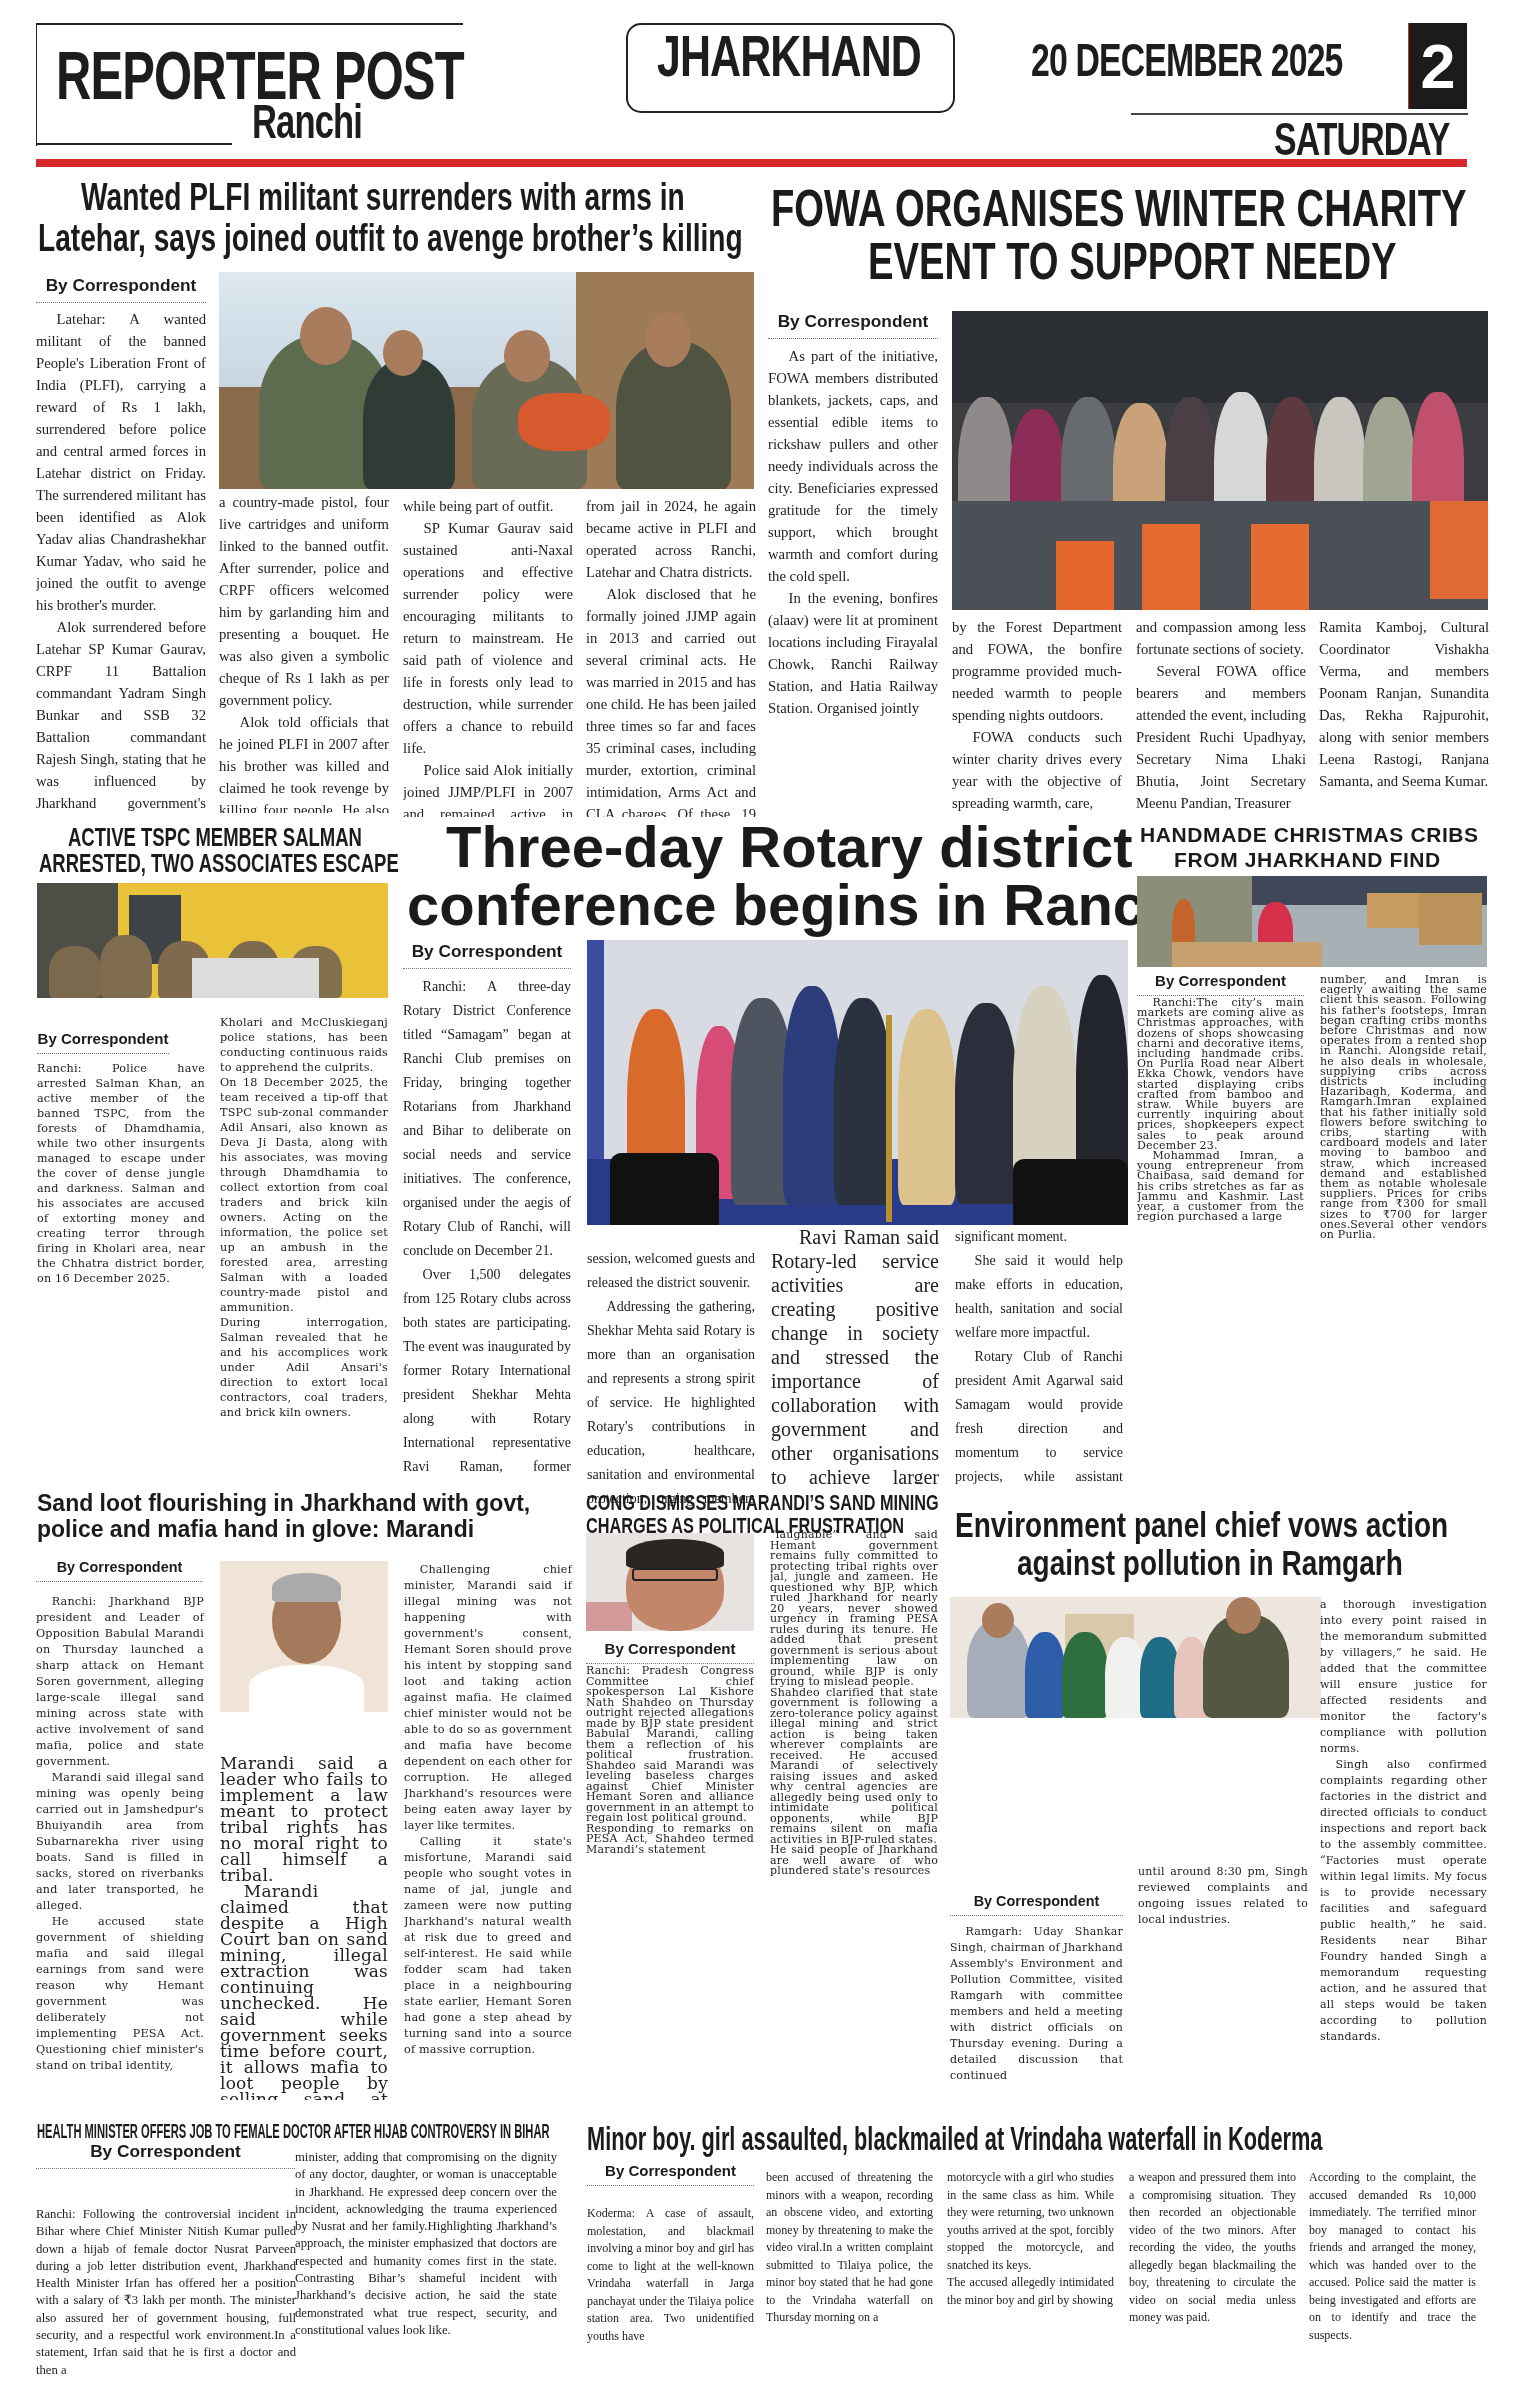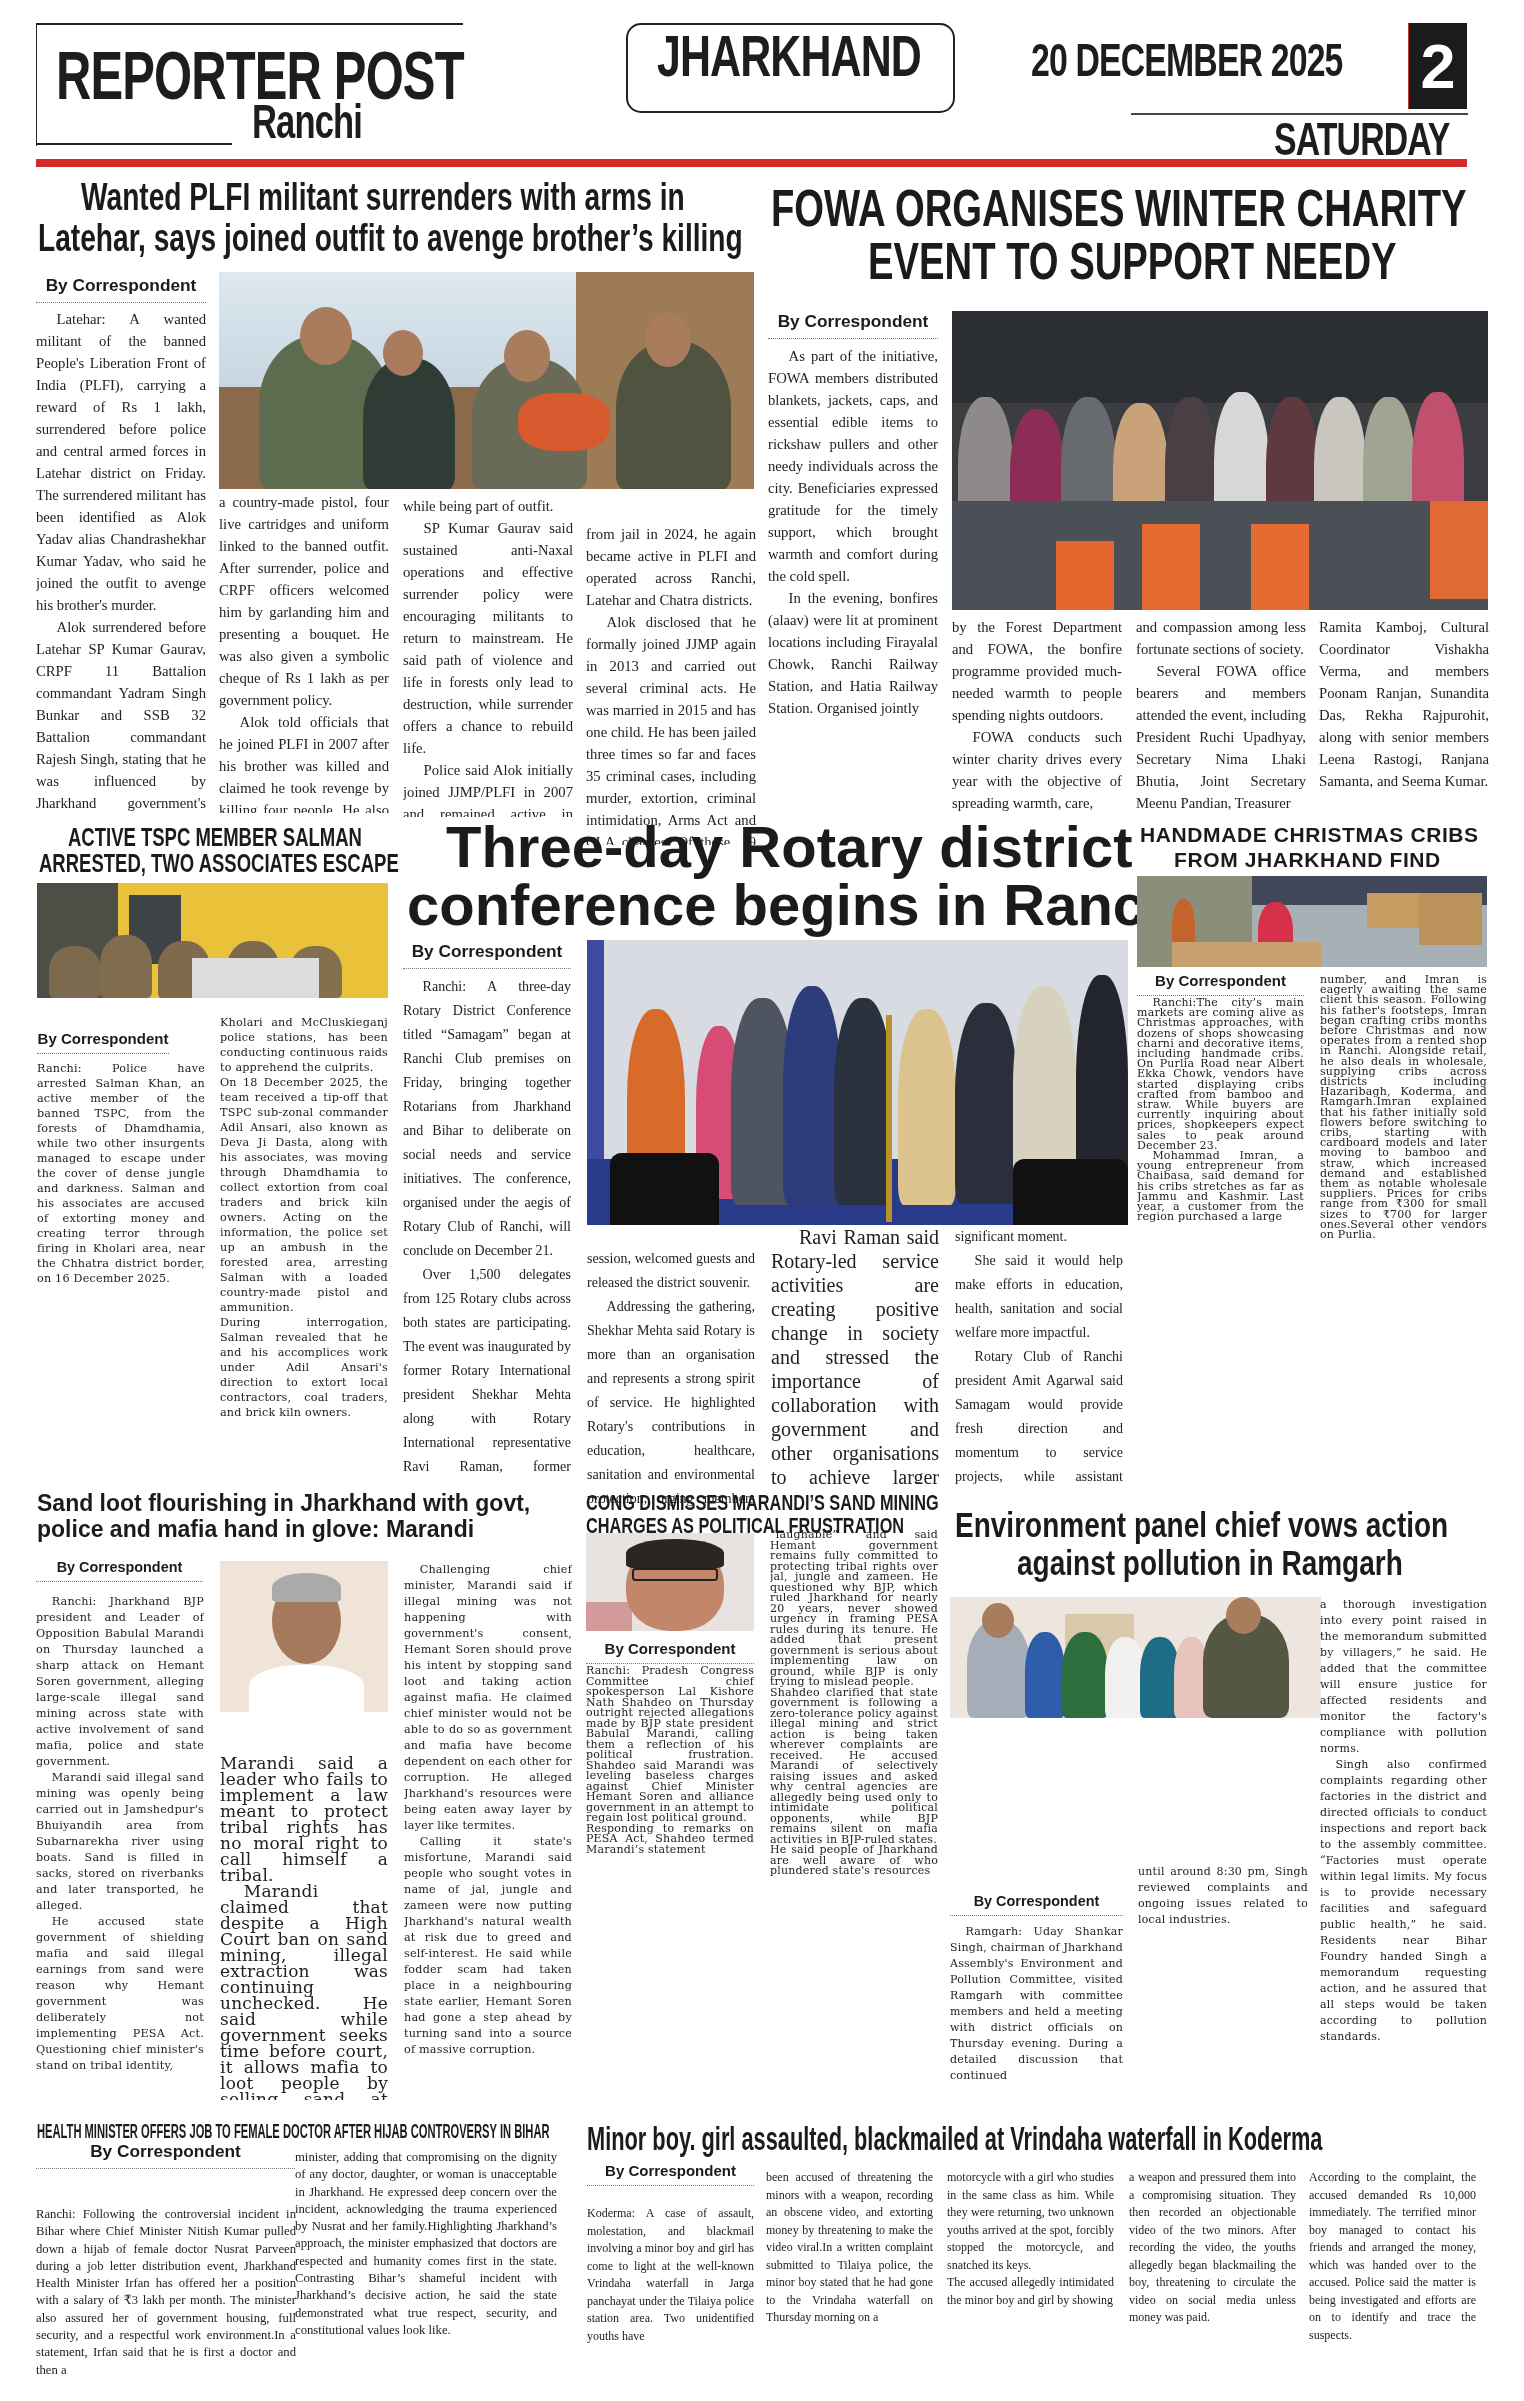--- a/index.html
+++ b/index.html
@@ -67,21 +67,21 @@
   </div>
   <div class="abs col" style="left:219px;top:491px;width:170px;height:322px;overflow:hidden;">
     <p style="text-indent:0">a country-made pistol, four live cartridges and uniform linked to the banned outfit. After surrender, police and CRPF officers welcomed him by garlanding him and presenting a bouquet. He was also given a symbolic cheque of Rs 1 lakh as per government policy.</p>
     <p>Alok told officials that he joined PLFI in 2007 after his brother was killed and claimed he took revenge by killing four people. He also admitted involvement in murders in Tetariyakhand colliery area and Balumath</p>
   </div>
   <div class="abs col" style="left:403px;top:495px;width:170px;height:322px;overflow:hidden;">
     <p style="text-indent:0">while being part of outfit.</p>
     <p>SP Kumar Gaurav said sustained anti-Naxal operations and effective surrender policy were encouraging militants to return to mainstream. He said path of violence and life in forests only lead to destruction, while surrender offers a chance to rebuild life.</p>
     <p>Police said Alok initially joined JJMP/PLFI in 2007 and remained active in extremist activities for years, going to jail multiple times. After being released</p>
   </div>
-  <div class="abs col" style="left:586px;top:495px;width:170px;height:322px;overflow:hidden;margin-top:28px;">
+  <div class="abs col" style="left:586px;top:495px;width:170px;height:322px;overflow:hidden;">
     <p style="text-indent:0">from jail in 2024, he again became active in PLFI and operated across Ranchi, Latehar and Chatra districts.</p>
     <p>Alok disclosed that he formally joined JJMP again in 2013 and carried out several criminal acts. He was married in 2015 and has one child. He has been jailed three times so far and faces 35 criminal cases, including murder, extortion, criminal intimidation, Arms Act and CLA charges. Of these, 19 cases are registered in Ranchi, 10 in Latehar and six in Chatra districts.</p>
   </div>
 </article>
 
 <article>
   <div class="abs hl" style="left:771px;top:182px;font-size:51px;transform:scaleX(0.75);">FOWA ORGANISES WINTER CHARITY</div>
   <div class="abs hl" style="left:868px;top:235px;font-size:51px;transform:scaleX(0.75);">EVENT TO SUPPORT NEEDY</div>
   <div class="abs byline" style="left:768px;top:311px;width:170px;">By Correspondent</div>
   <div class="abs col" style="left:768px;top:345px;width:170px;height:472px;overflow:hidden;">

